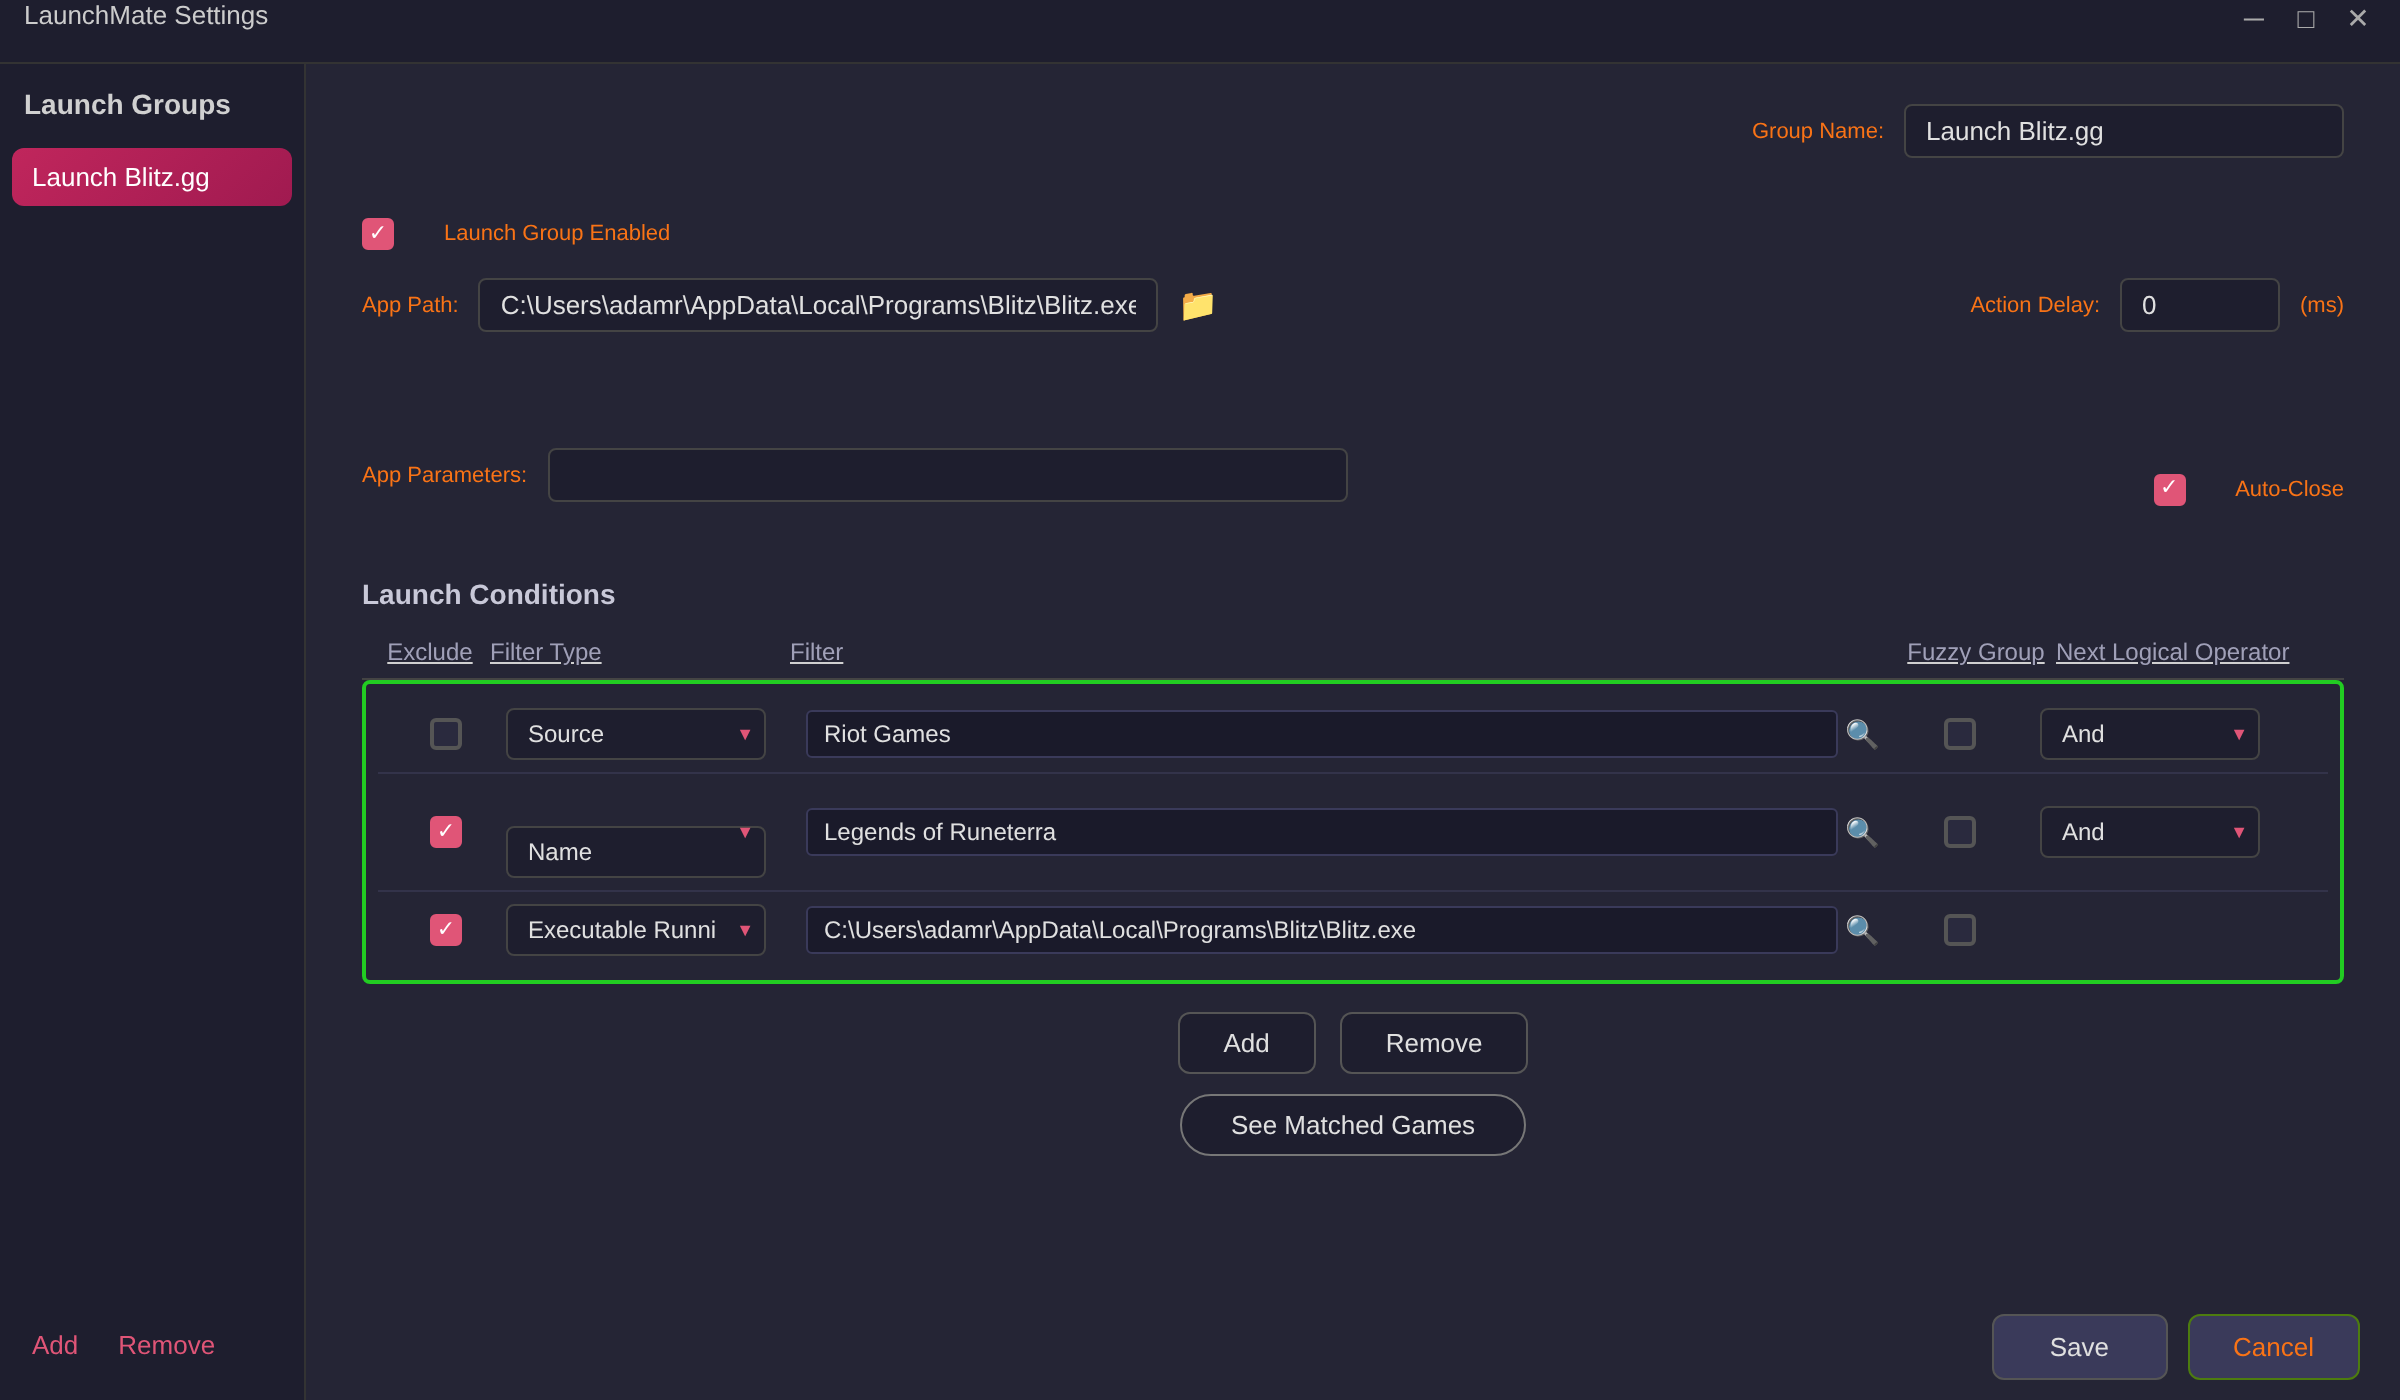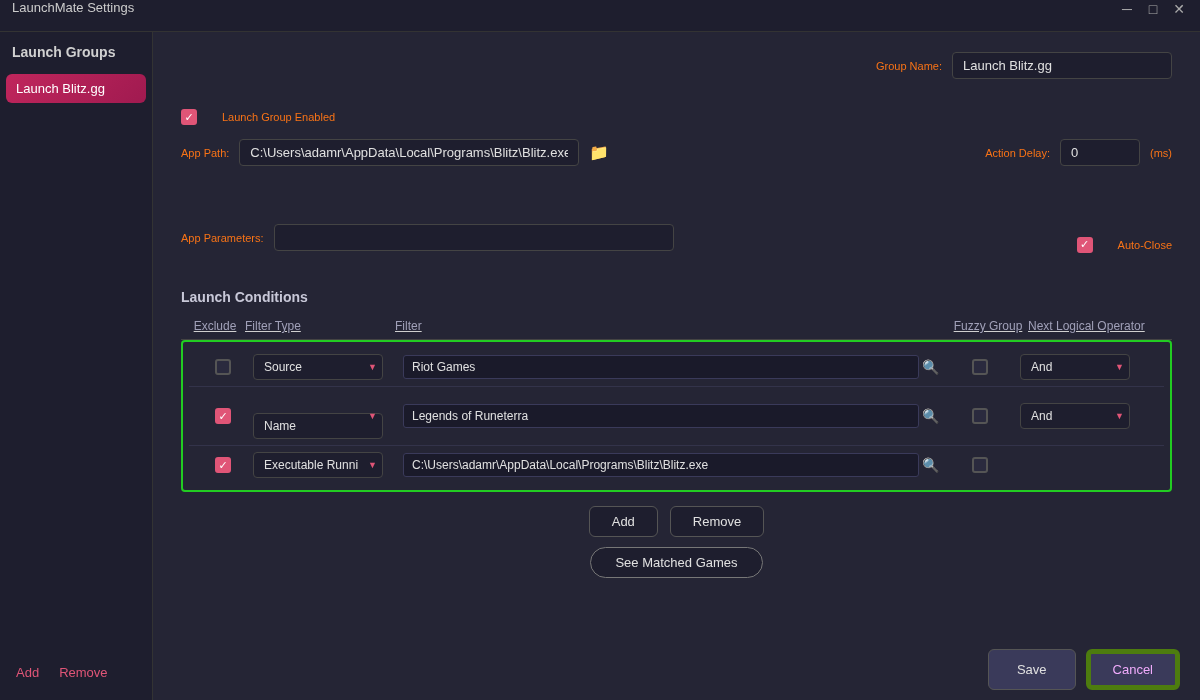--- a/index.html
+++ b/index.html
@@ -278,23 +278,23 @@
       border: 1px solid #555;
       border-radius: 6px;
       color: #e0e0e0;
       padding: 8px 28px;
       cursor: pointer;
       font-size: 13px;
       font-weight: 500;
     }
     .cancel-btn {
       background: #3a3a5a;
-      border: 5px solid #4d7c0f;
+      border: 1px solid #4d7c0f;
       border-radius: 6px;
-      color: #f0abfc;
+      color: #f97316;
       padding: 8px 22px;
       cursor: pointer;
       font-size: 13px;
     }
   </style>
 </head>
 <body>
 
 <div class="title-bar">
   <span class="title-bar-text">LaunchMate Settings</span>

